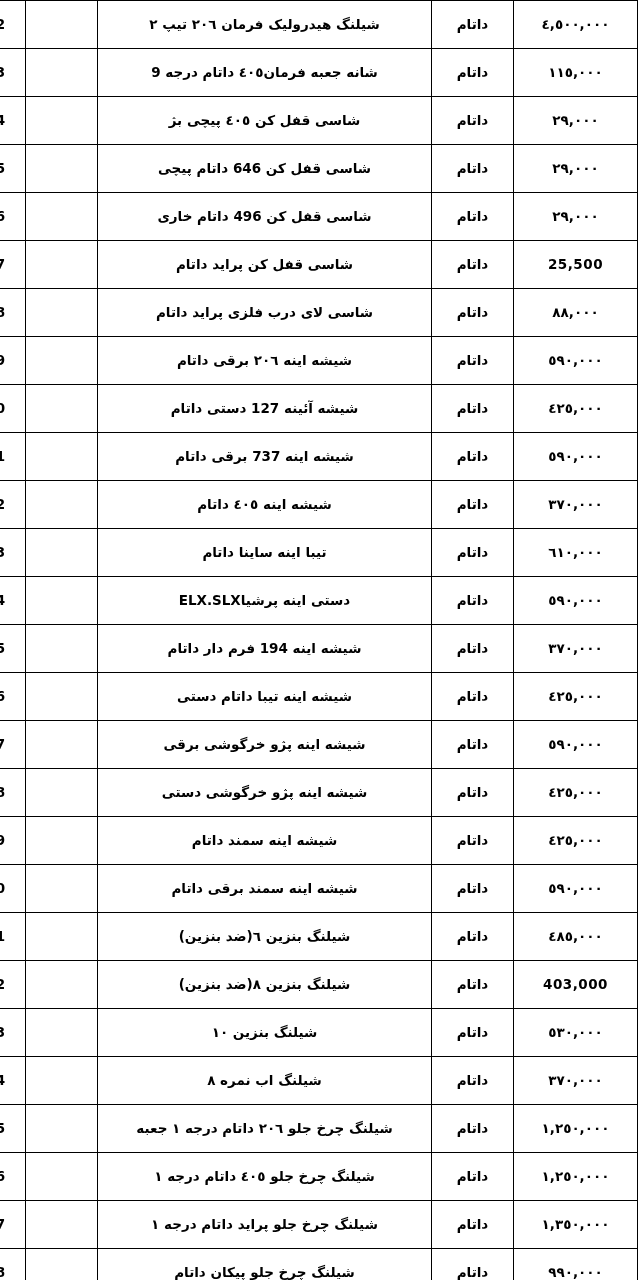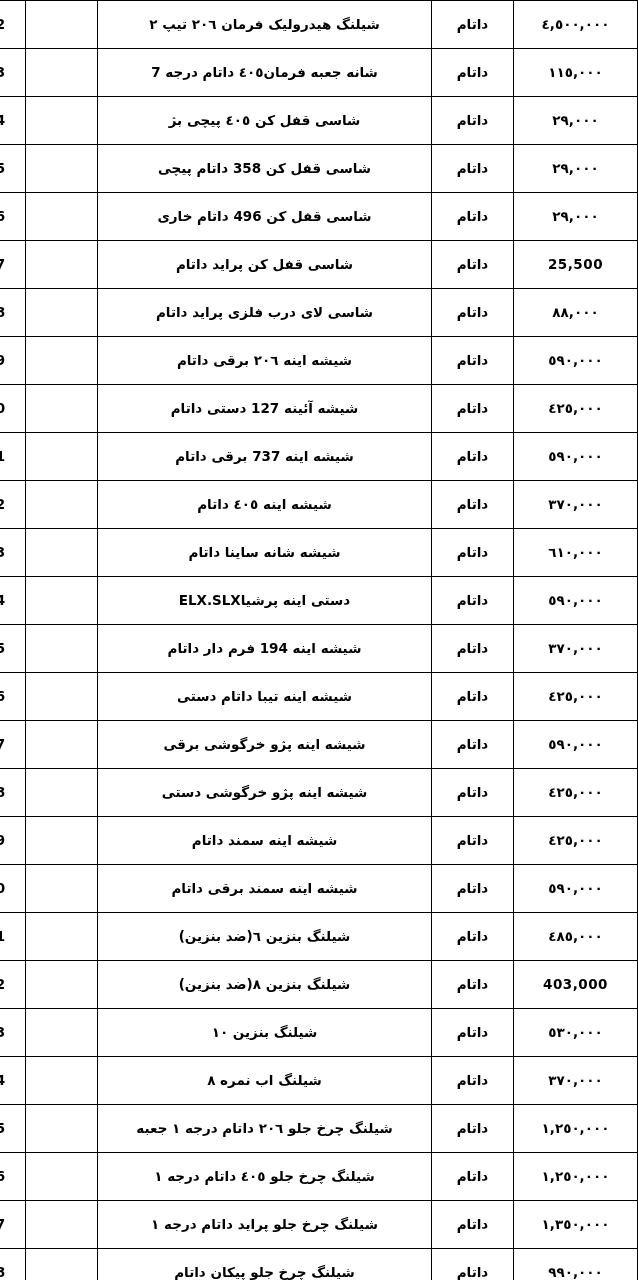--- a/index.html
+++ b/index.html
@@ -44,35 +44,35 @@
       <tr>
         <td class="col-price">٤,٥٠٠,٠٠٠</td>
         <td class="col-brand">داتام</td>
         <td class="col-name">شیلنگ هیدرولیک فرمان ٢٠٦ تیپ ٢</td>
         <td class="col-blank"></td>
         <td class="col-index ltr">212</td>
       </tr>
       <tr>
         <td class="col-price">١١٥,٠٠٠</td>
         <td class="col-brand">داتام</td>
-        <td class="col-name">شانه جعبه فرمان٤٠٥ داتام درجه 7</td>
+        <td class="col-name">شانه جعبه فرمان٤٠٥ داتام درجه 9</td>
         <td class="col-blank"></td>
         <td class="col-index ltr">213</td>
       </tr>
       <tr>
         <td class="col-price">٢٩,٠٠٠</td>
         <td class="col-brand">داتام</td>
         <td class="col-name">شاسی قفل کن ٤٠٥  پیچی بژ</td>
         <td class="col-blank"></td>
         <td class="col-index ltr">214</td>
       </tr>
       <tr>
         <td class="col-price">٢٩,٠٠٠</td>
         <td class="col-brand">داتام</td>
-        <td class="col-name">شاسی قفل کن 358 داتام پیچی</td>
+        <td class="col-name">شاسی قفل کن 646 داتام پیچی</td>
         <td class="col-blank"></td>
         <td class="col-index ltr">215</td>
       </tr>
       <tr>
         <td class="col-price">٢٩,٠٠٠</td>
         <td class="col-brand">داتام</td>
         <td class="col-name">شاسی قفل کن 496 داتام خاری</td>
         <td class="col-blank"></td>
         <td class="col-index ltr">216</td>
       </tr>
@@ -114,21 +114,21 @@
       <tr>
         <td class="col-price">٣٧٠,٠٠٠</td>
         <td class="col-brand">داتام</td>
         <td class="col-name">شیشه اینه ٤٠٥ داتام</td>
         <td class="col-blank"></td>
         <td class="col-index ltr">222</td>
       </tr>
       <tr>
         <td class="col-price">٦١٠,٠٠٠</td>
         <td class="col-brand">داتام</td>
-        <td class="col-name">شیشه شانه ساینا داتام</td>
+        <td class="col-name">تیبا اینه ساینا داتام</td>
         <td class="col-blank"></td>
         <td class="col-index ltr">223</td>
       </tr>
       <tr>
         <td class="col-price">٥٩٠,٠٠٠</td>
         <td class="col-brand">داتام</td>
         <td class="col-name">دستی اینه پرشیاELX.SLX</td>
         <td class="col-blank"></td>
         <td class="col-index ltr">224</td>
       </tr>

